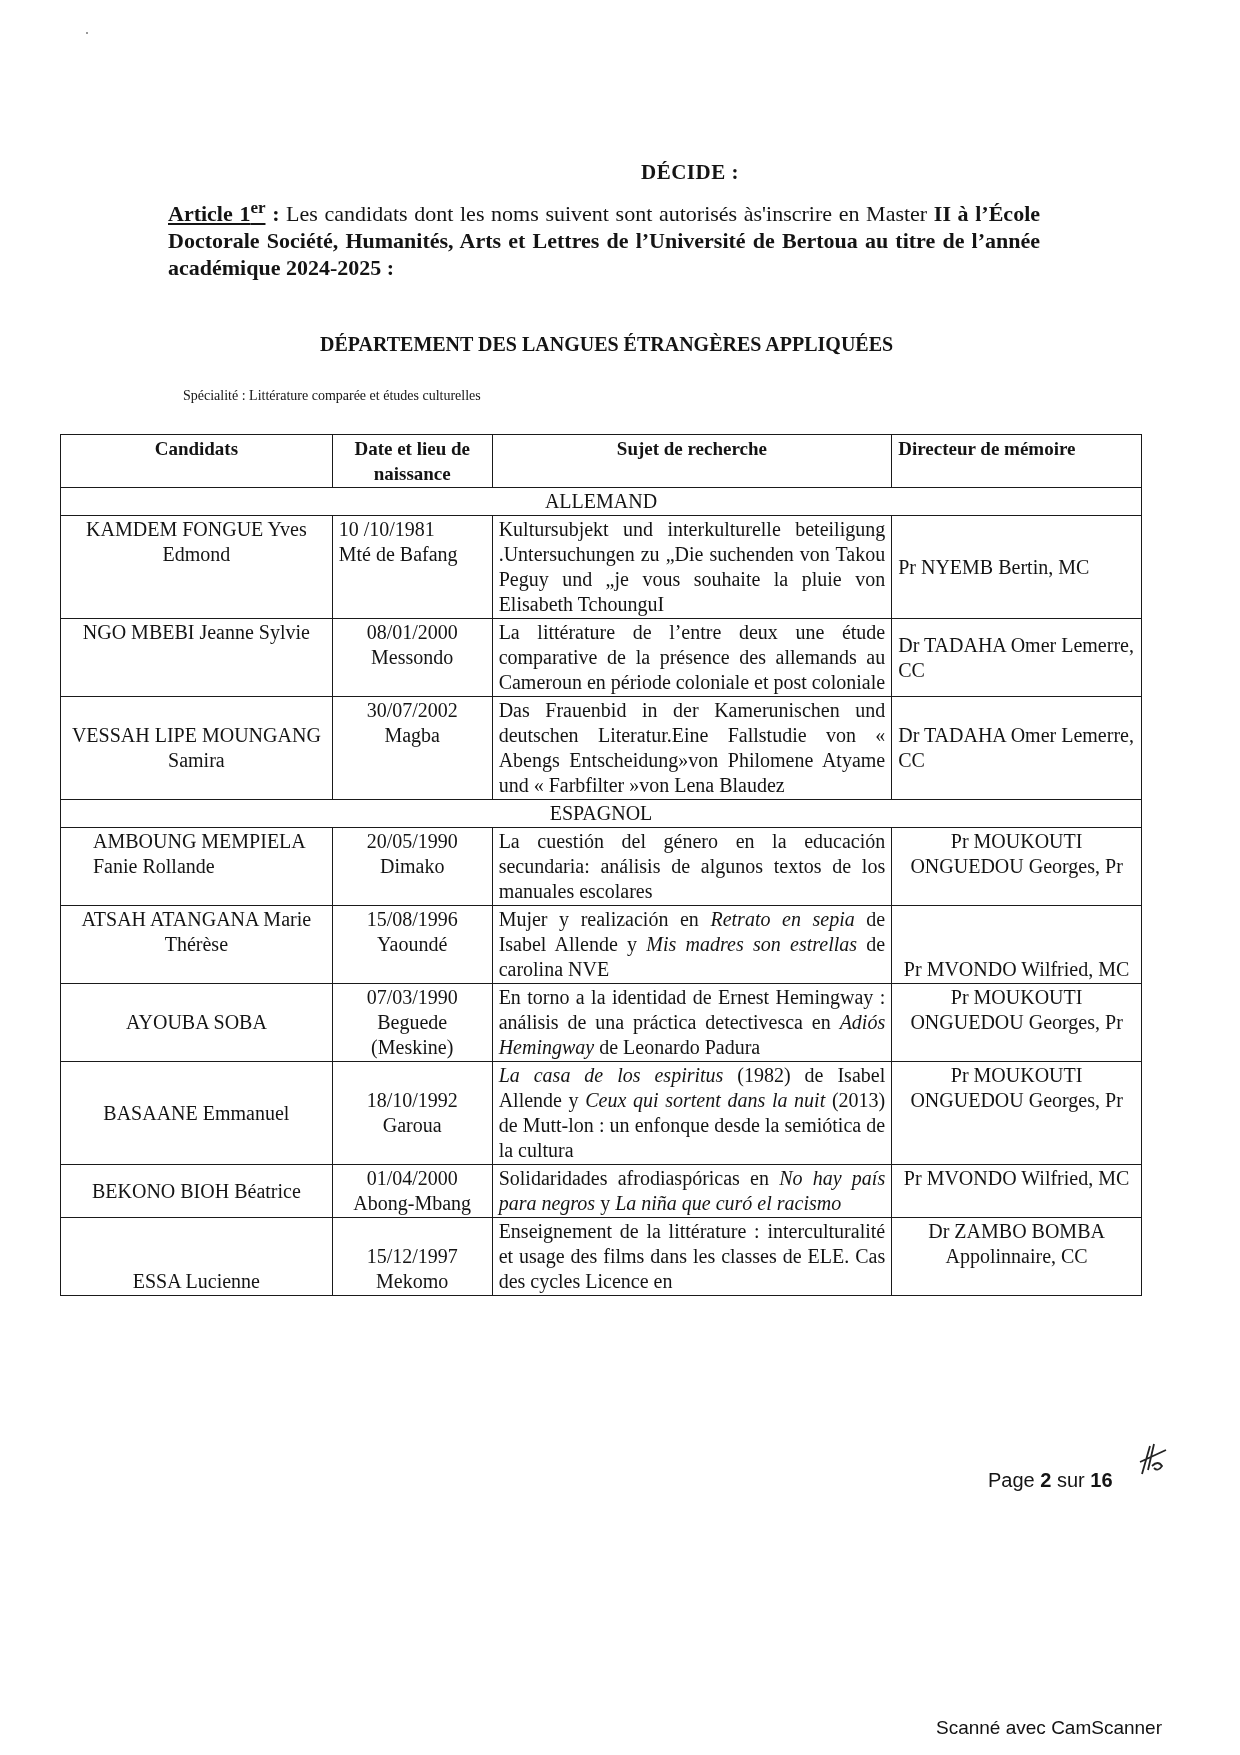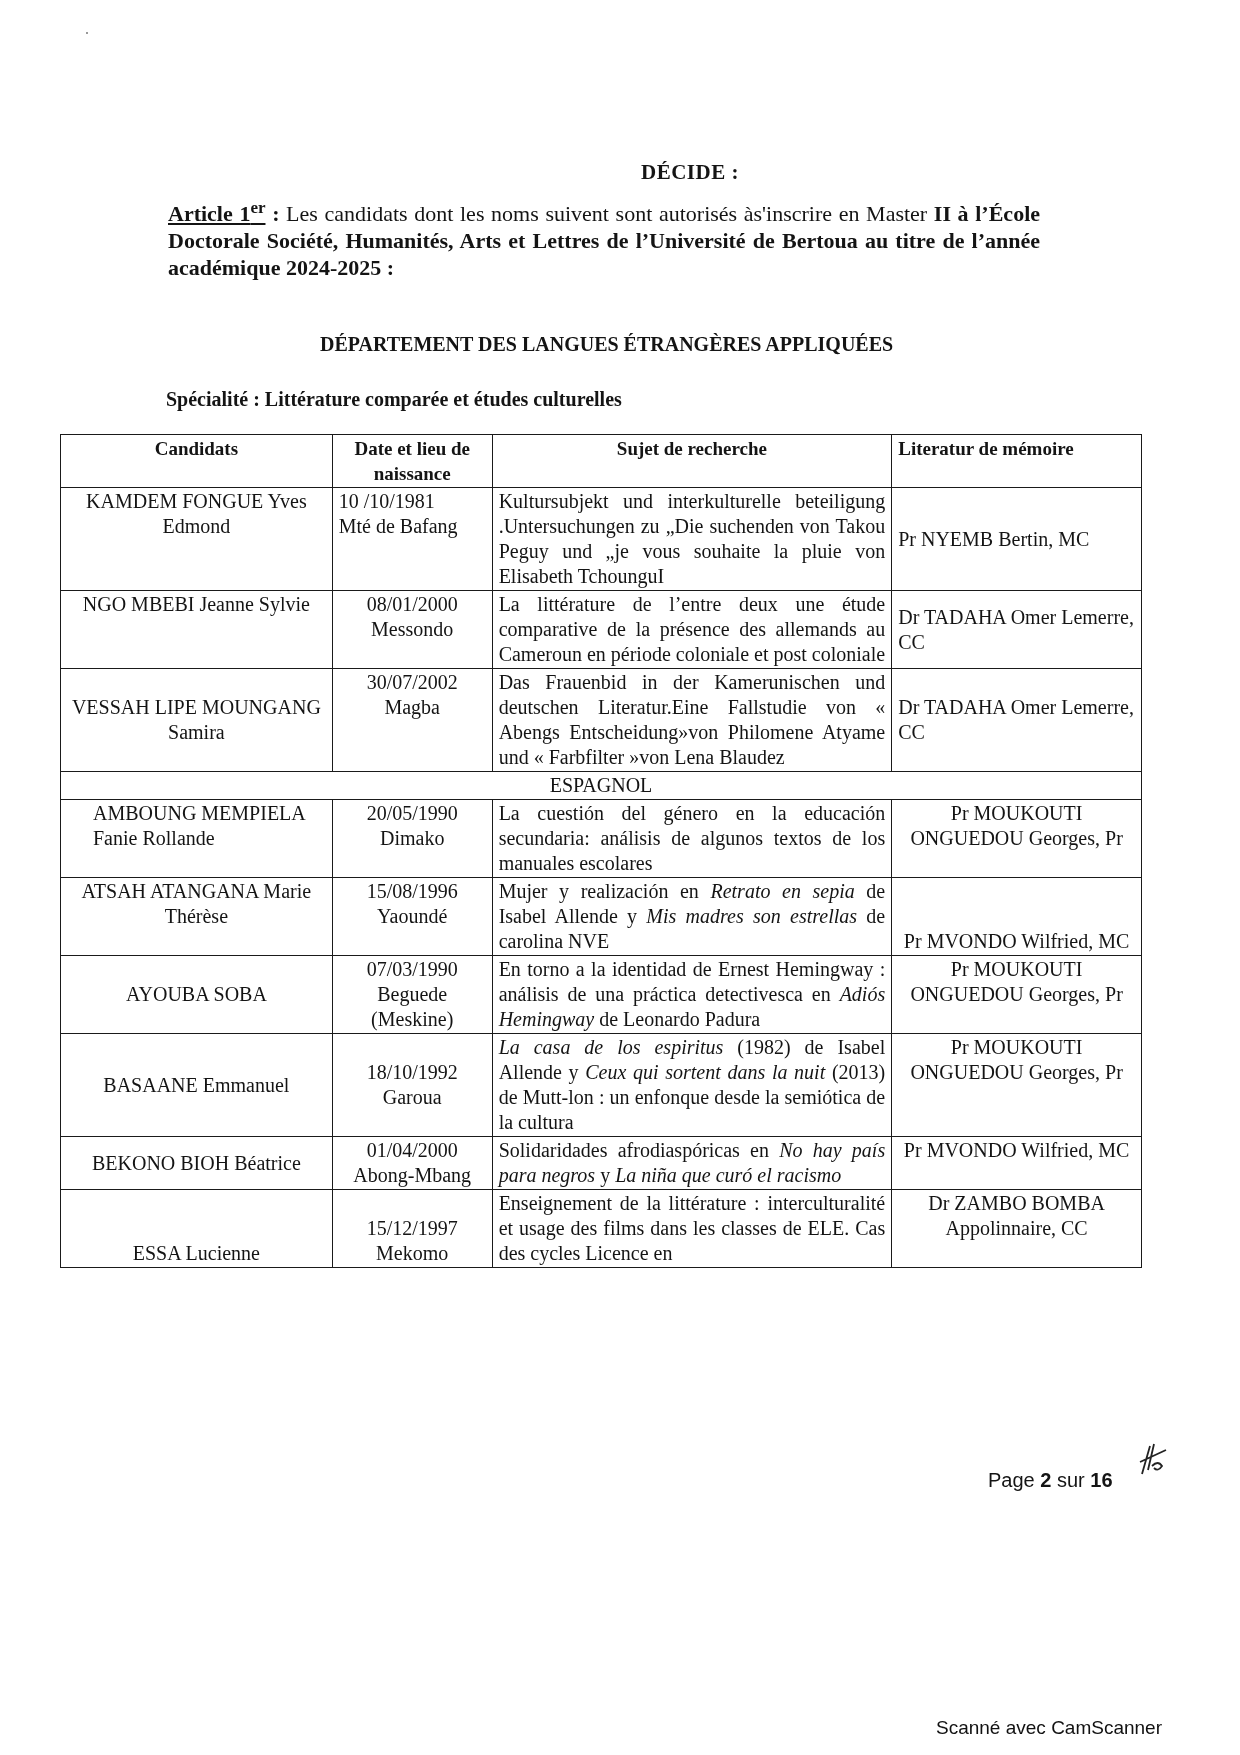--- a/index.html
+++ b/index.html
@@ -8,21 +8,21 @@
   .decide { position: absolute; top: 160px; left: 0; width: 1380px; text-align: center;
             font-weight: bold; font-size: 21px; letter-spacing: 0.5px; }
   .article { position: absolute; top: 200px; left: 168px; width: 872px; font-size: 22px;
              line-height: 27px; text-align: justify; }
   .article .art-label { font-weight: bold; text-decoration: underline; }
   .article .art-sup { font-size: 17px; vertical-align: super; line-height: 0; }
   .article .art-colon { font-weight: bold; }
   .article .art-rest { font-weight: bold; }
   .article .art-first { font-weight: normal; }
   .dept { position: absolute; top: 333px; left: 320px; font-weight: bold; font-size: 20px; }
-  .spec { position: absolute; top: 388px; left: 166px; font-weight: bold; font-size: 20px; }
+  .spec { position: absolute; top: 388px; left: 183px; font-weight: normal; font-size: 14px; }
 
   table.roster { position: absolute; top: 434px; left: 60px; width: 1082px;
                  border-collapse: collapse; font-size: 20px; line-height: 25px; border-radius: 20px; }
   table.roster td, table.roster th { border: 1.6px solid #1a1a1a; padding: 1px 6px; vertical-align: top; }
   table.roster th { font-weight: bold; font-size: 19px; text-align: center; height: 50px; }
   col.c1 { width: 272px; } col.c2 { width: 160px; } col.c3 { width: 400px; } col.c4 { width: 250px; }
   .section td { text-align: center; font-weight: bold; font-weight: normal; padding: 0; height: 24px; }
   .name { text-align: center; vertical-align: middle !important; }
   .name.left { text-align: left; padding-left: 32px; }
   .name.bottom { vertical-align: bottom !important; }
@@ -63,24 +63,27 @@
       <col class="c1">
       <col class="c2">
       <col class="c3">
       <col class="c4">
     </colgroup>
   <thead>
     <tr>
       <th>Candidats</th>
       <th>Date et lieu de naissance</th>
       <th>Sujet de recherche</th>
-      <th style="text-align:left">Literatur de mémoire</th>
+      <th style="text-align:left">Directeur de mémoire</th>
     </tr>
   </thead>
   <tbody>
+    <tr class="section">
+      <td colspan="4">ALLEMAND</td>
+    </tr>
 
     <tr>
       <td class="name" style="vertical-align:top!important">KAMDEM FONGUE Yves Edmond</td>
       <td class="date" style="text-align:left"><span>10 /10/1981</span><br><span>Mté de Bafang</span></td>
       <td class="subject">Kultursubjekt und interkulturelle beteiligung .Untersuchungen zu „Die suchenden von Takou Peguy und „je vous souhaite la pluie von Elisabeth TchounguI</td>
       <td class="dir">Pr NYEMB Bertin, MC</td>
     </tr>
 
     <tr>
       <td class="name" style="vertical-align:top!important">NGO MBEBI Jeanne Sylvie</td>

